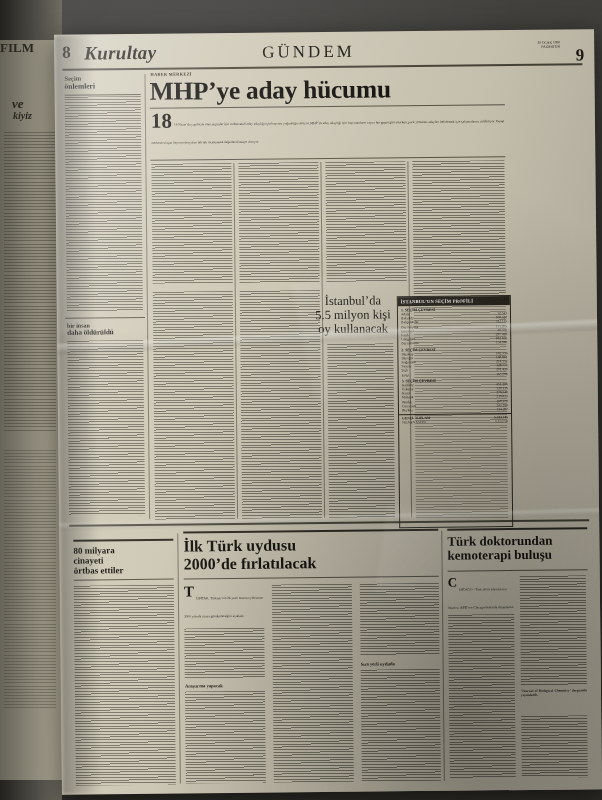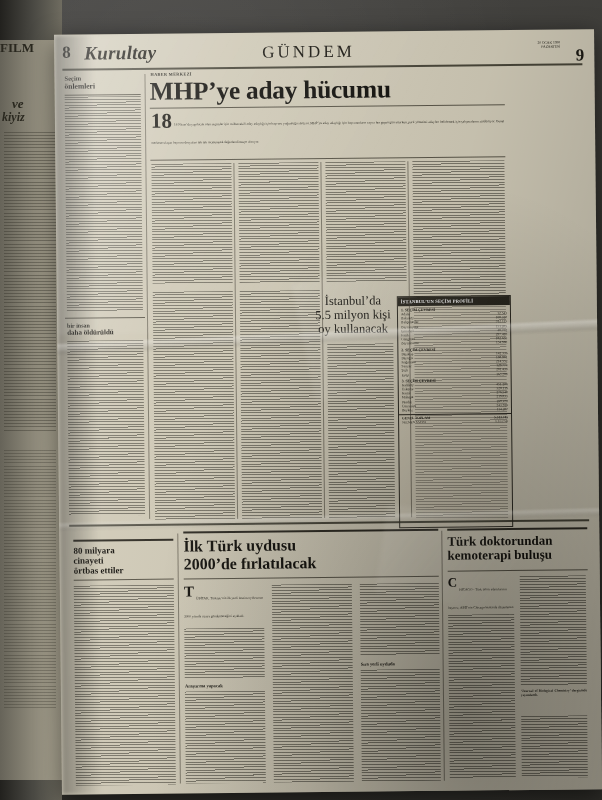--- a/index.html
+++ b/index.html
@@ -144,21 +144,21 @@
 
   <div class="bgtext" style="left:575px;top:300px;font-size:13px;">D</div>
   <div class="bgtext" style="left:575px;top:340px;font-size:13px;">I</div>
   <div class="bgtext" style="left:572px;top:370px;font-size:13px;">K</div>
   <div class="bgtext" style="left:575px;top:400px;font-size:13px;">S</div>
 
   <div id="leftstrip">
     <div class="leftpage"></div>
     <div class="lp-txt" style="left:0px;top:40px;font-size:13px;text-align:right;">FILM</div>
     <div class="lp-txt" style="left:12px;top:96px;font-size:13px;font-style:italic;">ve</div>
-    <div class="lp-txt" style="left:2px;top:110px;font-size:12px;font-style:italic;">kiyiz</div>
+    <div class="lp-txt" style="left:13px;top:110px;font-size:10px;font-style:italic;">kiyiz</div>
     <div class="body-lines" style="left:4px;top:132px;width:52px;height:300px;opacity:.45;"></div>
     <div class="body-lines" style="left:4px;top:450px;width:52px;height:260px;opacity:.35;"></div>
   </div>
 
   <div id="sheet">
 
     <div id="pno-left">8</div>
     <div id="kurultay" class="mast">Kurultay</div>
     <div id="gundem">GÜNDEM</div>
     <div id="dateline" style="white-space:pre-line;">20 OCAK 1998

